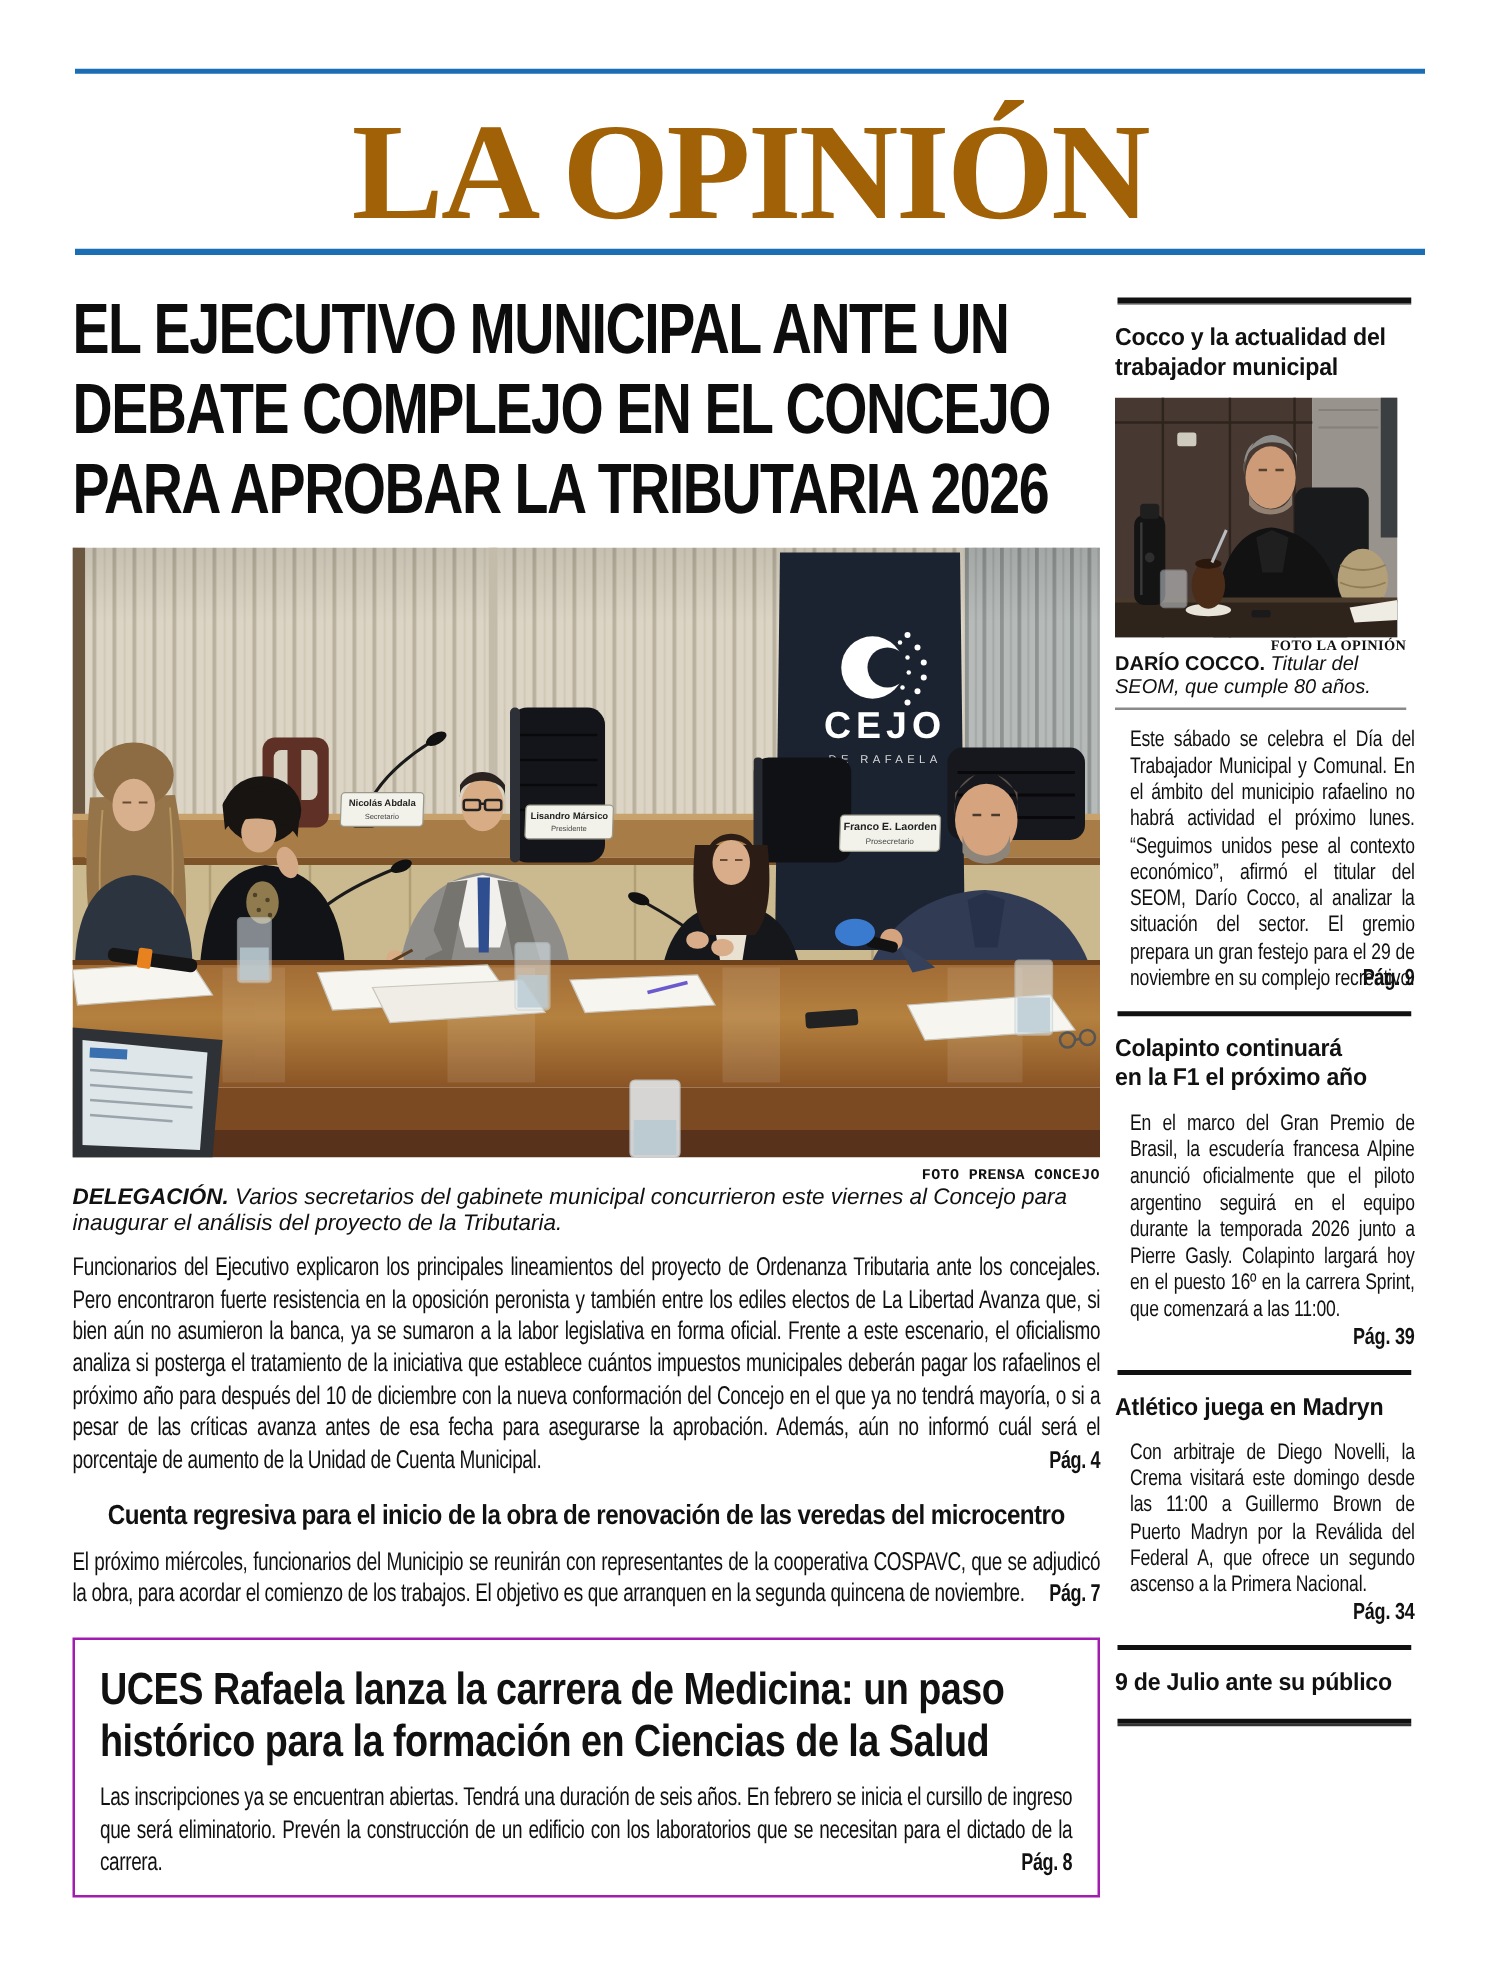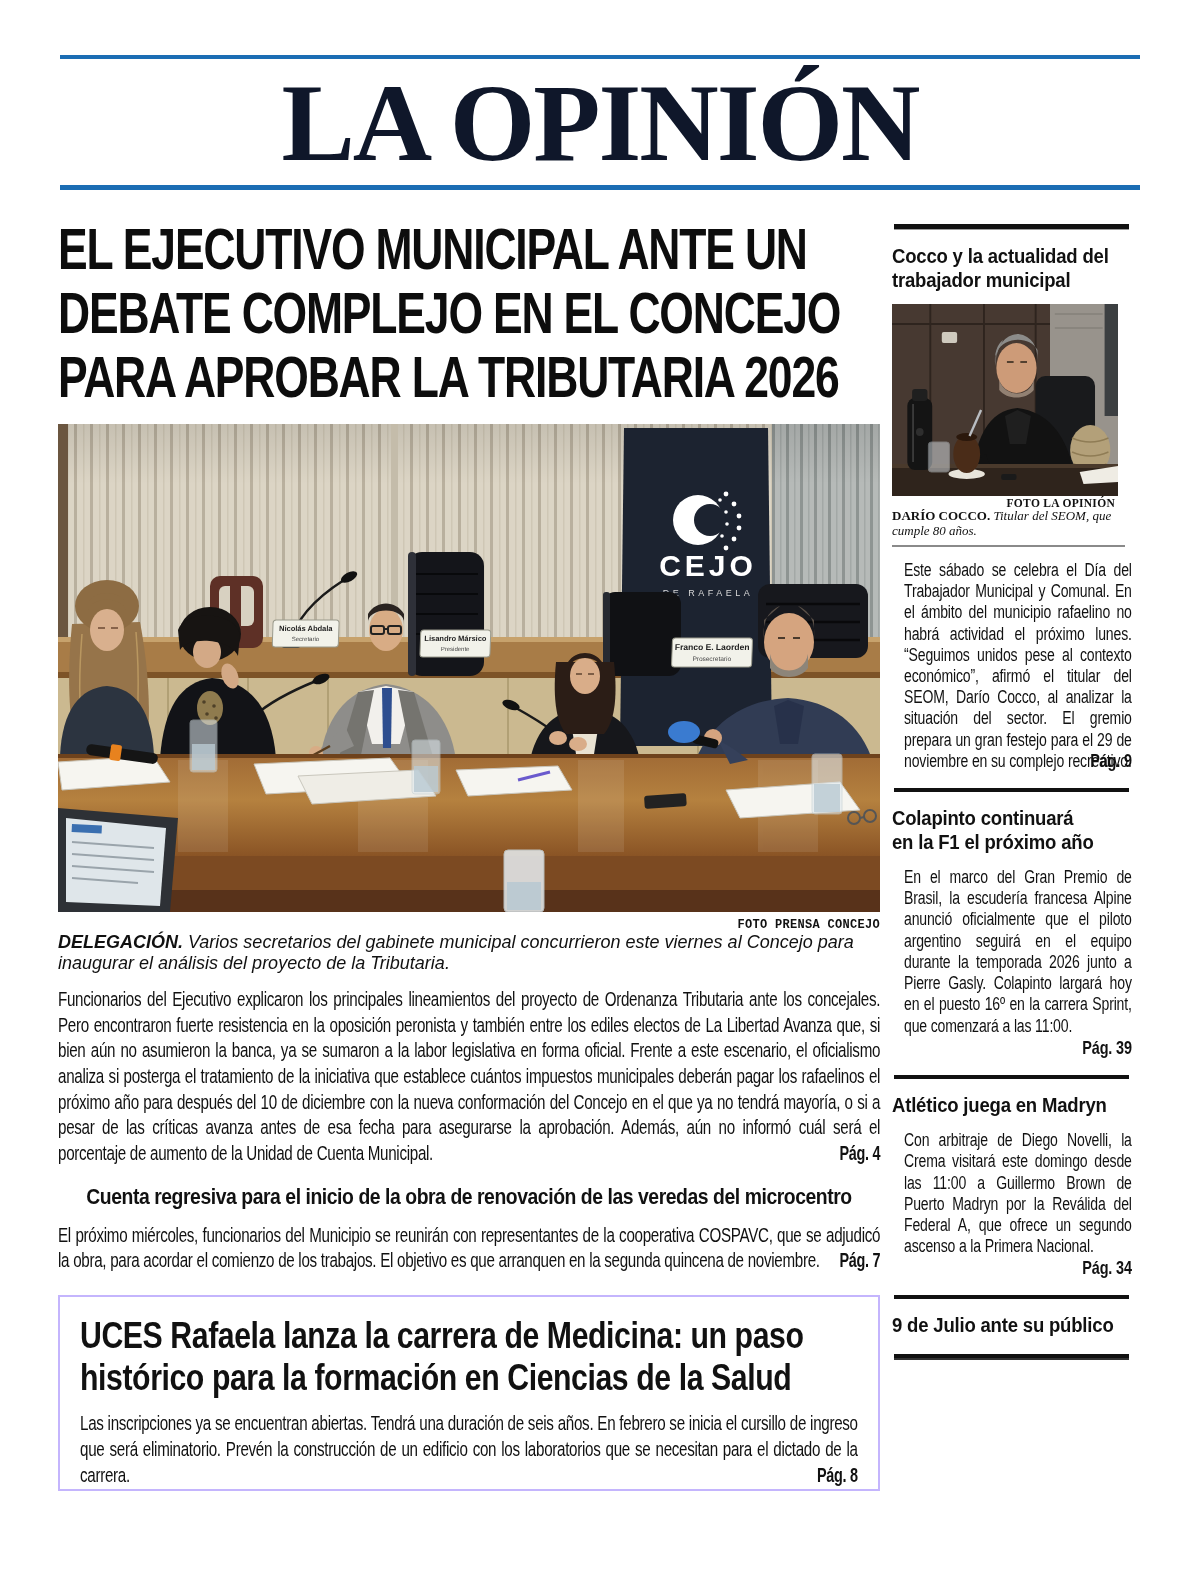--- a/index.html
+++ b/index.html
@@ -2,21 +2,21 @@
 <html><head>
 <meta charset="utf-8">
 <style>
   * { margin:0; padding:0; box-sizing:border-box; }
   body { background:#ffffff; font-family:"Liberation Sans", sans-serif; color:#111; }
   .page { position:relative; width:1200px; height:1585px; background:#fff; overflow:hidden; }
 
   
   .rule-blue-top { height:4px; background:#1b6db4; margin:55px 60px 0 60px; }
   .masthead { text-align:center; font-family:"Liberation Serif", serif; font-weight:bold;
-              font-size:110px; line-height:1.02; letter-spacing:-2px; color:#0f172a; margin-top:8px; }
+              font-size:110px; line-height:1.02; letter-spacing:-2px; color:#a16207; margin-top:22px; }
   .dateline { text-align:center; font-family:"Liberation Serif", serif; font-weight:bold;
               font-size:20px; margin-top:1px; }
   .rule-blue-mid { height:5px; background:#1b6db4; margin:6px 60px 0 60px; }
 
   
   .cols { display:flex; margin:24px 55px 0 58px; gap:2px; }
   .main { width:822px; flex:none; }
   .sidebar { width:249px; flex:none; }
 
   
@@ -34,41 +34,41 @@
                font-size:20.5px; line-height:1.25; letter-spacing:-0.4px;
                text-align:justify; position:relative; }
   .body-lead { margin-top:12px; }
   .pageref-abs { position:absolute; right:0; bottom:0; font-weight:bold; font-size:19.5px; }
 
   
   .h-story2 { font-weight:bold; font-size:22px; letter-spacing:-0.5px; text-align:center;
               width:934px; margin-left:-56px; transform:scaleX(0.88); transform-origin:center center;
               margin-top:18px; margin-bottom:12px; }
   
-  .box3 { border:2px solid #c4b5fd; margin-top:22px; padding:18px 20px 2px 20px; }
+  .box3 { border:2px solid #a21caf; margin-top:22px; padding:18px 20px 14px 20px; }
   .h-story3 { font-weight:bold; font-size:36px; line-height:1.16; letter-spacing:-0.5px;
               white-space:pre-line; width:926px; transform:scaleX(0.84); transform-origin:0 0;
               margin-bottom:12px; }
   .cond-box { width:1051px; transform:scaleX(0.74); transform-origin:0 0;
               font-size:20.5px; line-height:1.25; letter-spacing:-0.4px;
               text-align:justify; position:relative; }
 
   
   .sb-rule-double-top { border-top:5px solid #111; border-bottom:1px solid #9a9a9a;
                         height:3px; margin:10px 2px 0 12px; }
   .sb-rule { height:4px; background:#111; margin:16px 2px 0 12px; }
   .sb-rule-double-bot { border-top:4px solid #111; border-bottom:2px solid #333;
                         height:3px; margin:16px 2px 0 12px; }
   .sb-h { font-weight:bold; font-size:19.5px; line-height:1.2; letter-spacing:-0.2px;
           white-space:pre-line; margin:15px 0 12px 10px; width:237px;
           transform:scaleX(0.95); transform-origin:0 0; }
   .sb-photo { width:226px; height:192px; margin-left:10px; display:block; }
   .sb-credit { font-family:"Liberation Serif", serif; font-weight:bold; font-size:11.5px;
-               text-align:right; letter-spacing:.3px; margin:1px 16px 0 10px; }
-  .sb-caption { font-family:Liberation Serif, serif; font-size:13px; line-height:1.15;
+               text-align:right; letter-spacing:.3px; margin:1px 6px 0 10px; }
+  .sb-caption { font-family:Liberation Sans, sans-serif; font-size:16px; line-height:1.15;
                 margin:0 6px 0 10px; border-bottom:2px solid #8a8a8a; padding-bottom:6px; }
   .sb-caption .cap-lead { font-weight:bold; }
   .sb-caption .cap-it { font-style:italic; }
   .sb-body-wrap { margin:13px 0 0 22px; }
   .cond-sb { width:292px; transform:scaleX(0.78); transform-origin:0 0;
              font-size:18px; line-height:1.18; letter-spacing:-0.2px;
              text-align:justify; position:relative; }
   .sb-pageref { font-weight:bold; font-size:18.5px; text-align:right; }
   .sb-pageref-abs { position:absolute; right:0; bottom:0; font-weight:bold; font-size:18.5px; }
 </style>

